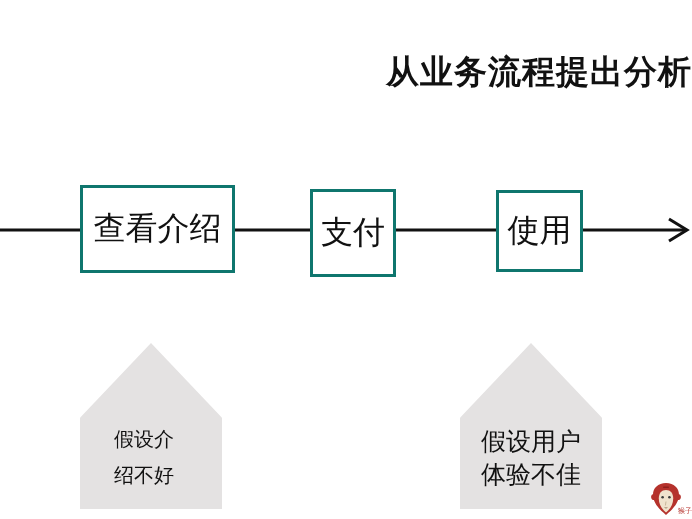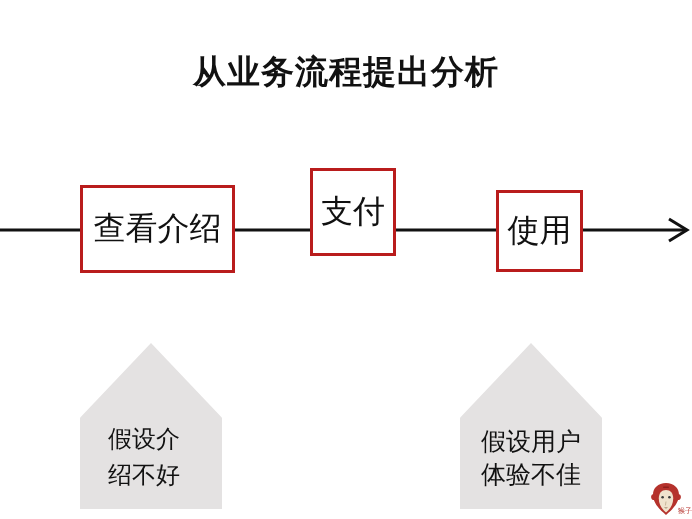--- a/index.html
+++ b/index.html
@@ -13,75 +13,75 @@
     width: 692px;
     height: 519px;
     background: #ffffff;
     overflow: hidden;
   }
   .title {
     position: absolute;
     top: 50px;
     left: 0;
     width: 100%;
-    text-align: center;
+    text-align: right;
     font-size: 33px;
     font-weight: 700;
     letter-spacing: 1px;
     color: #111111;
   }
   .flow-svg {
     position: absolute;
     left: 0;
     top: 214px;
     width: 692px;
     height: 32px;
   }
   .flow-svg line, .flow-svg polyline {
     stroke: #111111;
     stroke-width: 3;
     fill: none;
   }
   .step {
     position: absolute;
     background: #ffffff;
-    border: 3px solid #b91c1c;
+    border: 3px solid #0f766e;
     display: flex;
     align-items: center;
     justify-content: center;
   }
   .step-label {
     font-size: 32px;
     font-weight: 400;
     color: #111111;
     white-space: nowrap;
   }
   .step-1 { left: 80px;  top: 185px; width: 155px; height: 88px; }
-  .step-2 { left: 310px; top: 168px; width: 86px;  height: 88px; }
+  .step-2 { left: 310px; top: 189px; width: 86px;  height: 88px; }
   .step-3 { left: 496px; top: 190px; width: 87px;  height: 82px; }
   .house {
     position: absolute;
     top: 343px;
     width: 142px;
     height: 166px;
     background: #e4e2e2;
     clip-path: polygon(0 45%, 50% 0, 100% 45%, 100% 100%, 0 100%);
     text-align: center;
   }
   .house-1 { left: 80px; }
   .house-2 { left: 283px; }
   .house-3 { left: 460px; }
   .house-text {
     white-space: pre-line;
     color: #111111;
   }
   .house-1 .house-text,
   .house-2 .house-text {
     padding-top: 78px;
-    font-size: 24px;
+    font-size: 20px;
     line-height: 36px;
     transform: translateX(-7px);
   }
   .house-3 .house-text {
     padding-top: 82px;
     font-size: 25px;
     line-height: 33px;
   }
   .logo {
     position: absolute;

